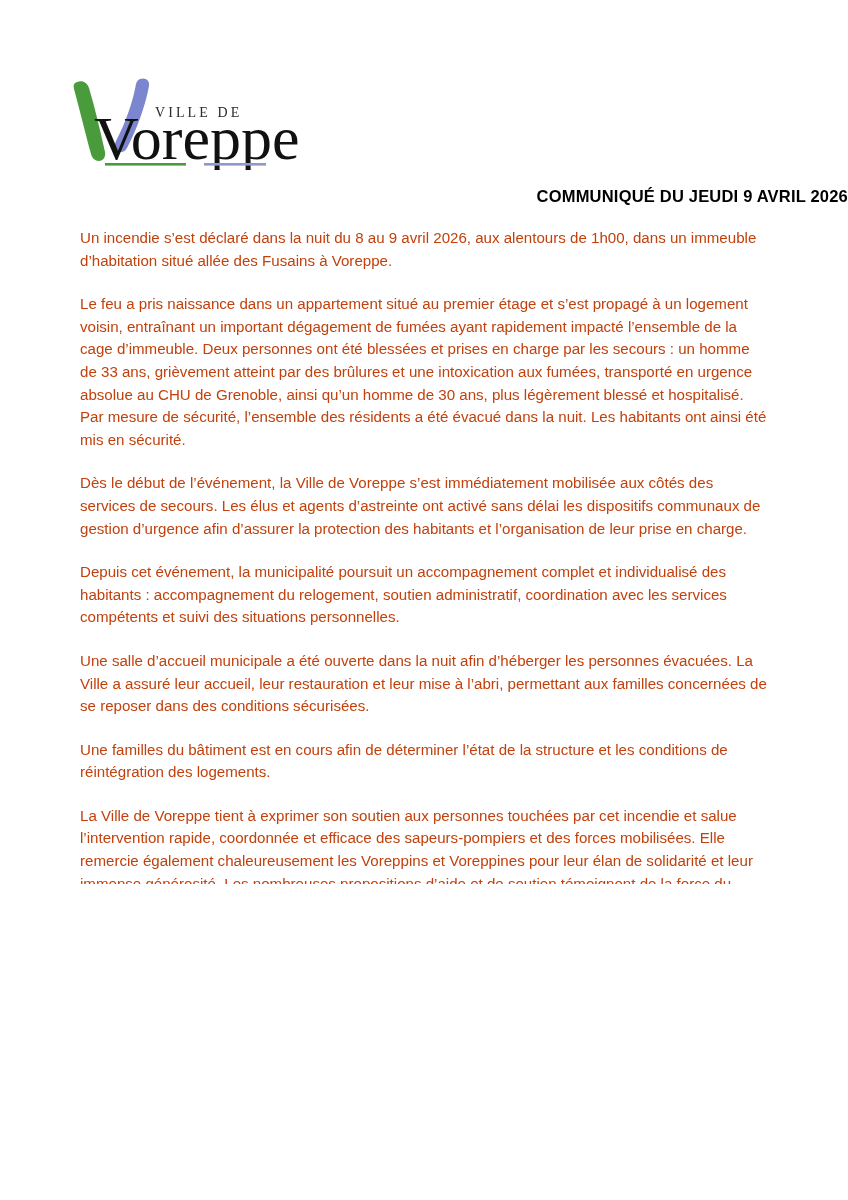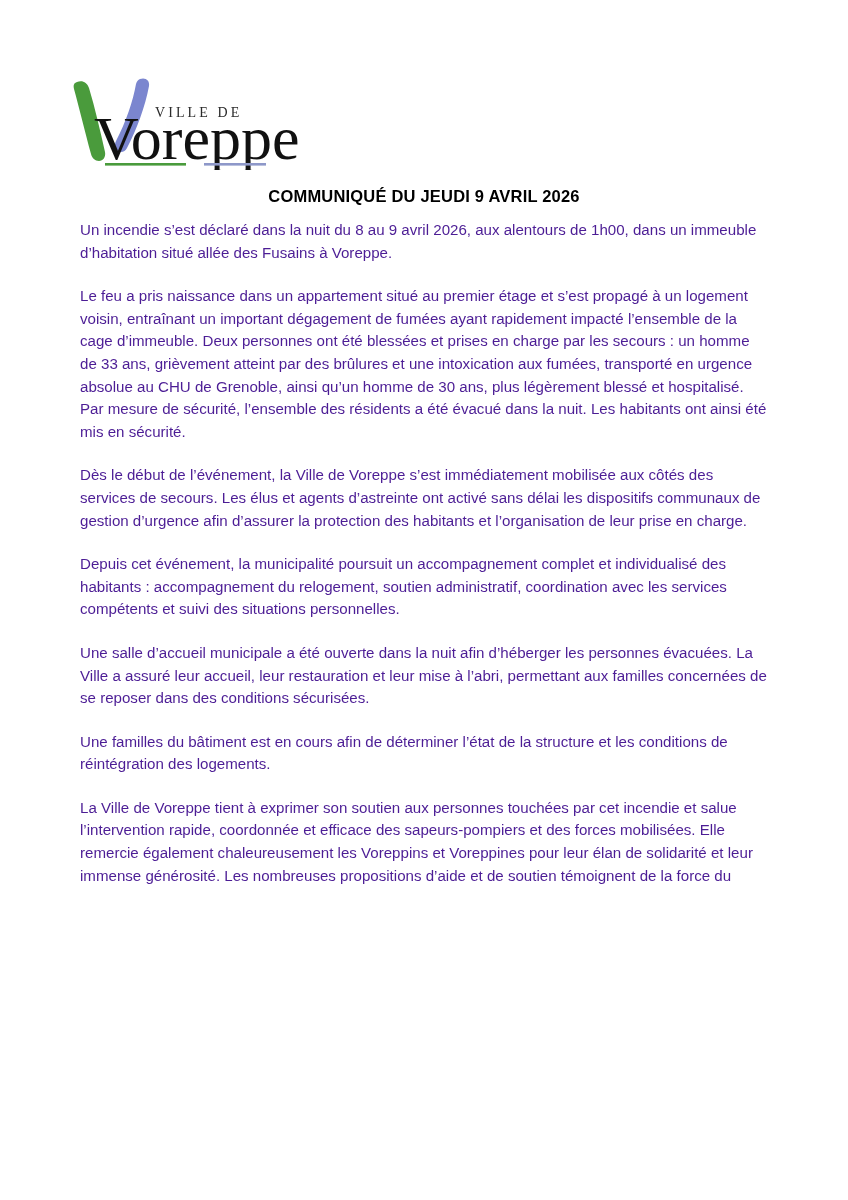--- a/index.html
+++ b/index.html
@@ -36,40 +36,40 @@
     width: 260px;
     height: 96px;
   }
 
   
   .doc-title {
     position: absolute;
     left: 0;
     right: 0;
     top: 176px;
-    text-align: center;
+    text-align: right;
     font-size: 16.5px;
     font-weight: bold;
     letter-spacing: 0.2px;
     font-family: "Liberation Sans", sans-serif;
   }
 
   
   .body-wrap {
     position: absolute;
     left: 80px;
     top: 219px;
     width: 690px;
   }
   .para {
     font-size: 15.1px;
     line-height: 22.6px;
-    margin: 0 0 21px 0;
+    margin: 8px 0 21px 0;
     text-align: left;
-    color: #4c1d95;
+    color: #c2410c;
     font-family: "Liberation Sans", sans-serif;
   }
   .para:last-child { margin-bottom: 0; }
 
   
   .footer {
     position: absolute;
     left: 80px;
     top: 963px;
     width: 690px;

